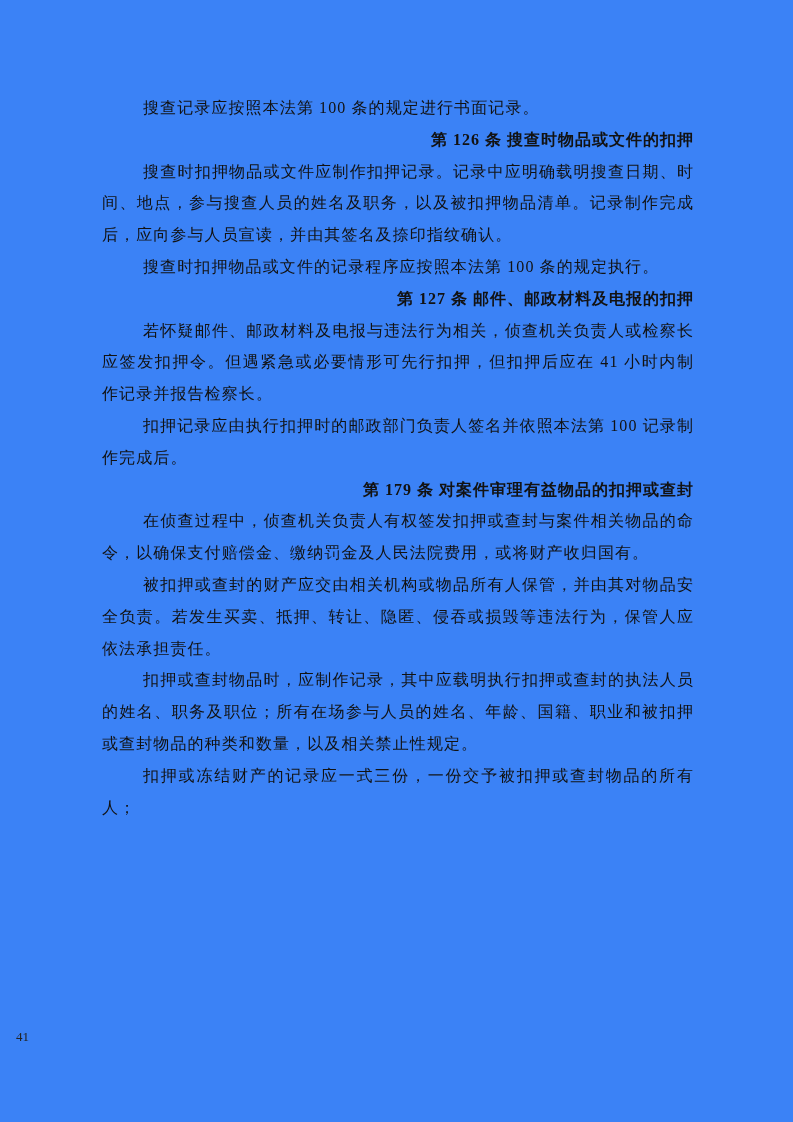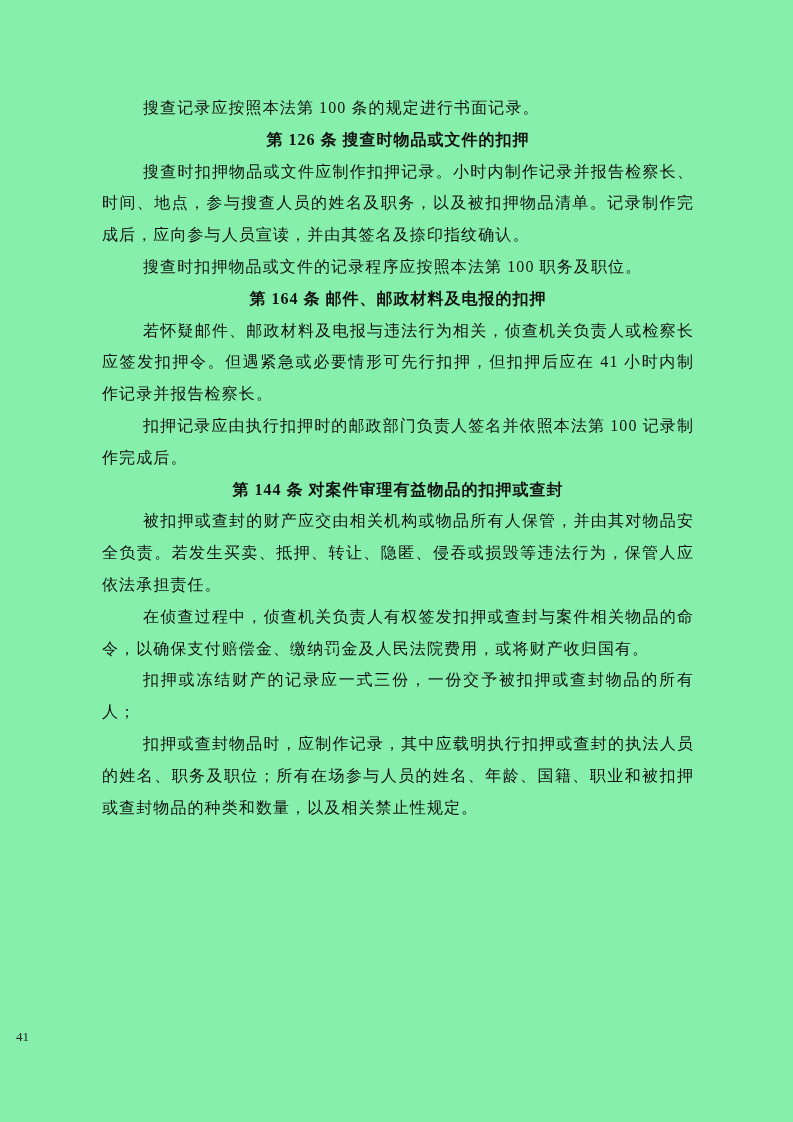--- a/index.html
+++ b/index.html
@@ -4,21 +4,21 @@
 <style>
   html, body {
     margin: 0;
     padding: 0;
     background: #ffffff;
   }
   .page {
     position: relative;
     width: 793px;
     height: 1122px;
-    background: #86efac;
+    background: #3b82f6;
     overflow: hidden;
     font-family: "Liberation Serif", "DejaVu Serif", serif;
     color: #121212;
   }
   .doc-body {
     position: absolute;
     left: 102px;
     top: 92px;
     width: 592px;
     font-size: 16px;
@@ -31,21 +31,21 @@
     text-align: justify;
     text-justify: inter-ideograph;
     text-align-last: left;
     word-break: break-all;
   }
   .doc-body h2.heading {
     margin: 0;
     font-size: 16px;
     line-height: 31.8px;
     font-weight: bold;
-    text-align: center;
+    text-align: right;
     text-indent: 0;
     letter-spacing: 1px;
   }
   .page-footer {
     position: absolute;
     left: 16px;
     top: 1028px;
     width: 100%;
     text-align: left;
     font-size: 13px;
@@ -53,25 +53,25 @@
     color: #222222;
   }
 </style>
 </head>
 <body>
 
 <div class="page">
   <div class="doc-body">
       <p class="para">搜查记录应按照本法第 100 条的规定进行书面记录。</p>
       <h2 class="heading">第 126 条 搜查时物品或文件的扣押</h2>
-      <p class="para">搜查时扣押物品或文件应制作扣押记录。小时内制作记录并报告检察长、时间、地点，参与搜查人员的姓名及职务，以及被扣押物品清单。记录制作完成后，应向参与人员宣读，并由其签名及捺印指纹确认。</p>
-      <p class="para">搜查时扣押物品或文件的记录程序应按照本法第 100 职务及职位。</p>
-      <h2 class="heading">第 164 条 邮件、邮政材料及电报的扣押</h2>
+      <p class="para">搜查时扣押物品或文件应制作扣押记录。记录中应明确载明搜查日期、时间、地点，参与搜查人员的姓名及职务，以及被扣押物品清单。记录制作完成后，应向参与人员宣读，并由其签名及捺印指纹确认。</p>
+      <p class="para">搜查时扣押物品或文件的记录程序应按照本法第 100 条的规定执行。</p>
+      <h2 class="heading">第 127 条 邮件、邮政材料及电报的扣押</h2>
       <p class="para">若怀疑邮件、邮政材料及电报与违法行为相关，侦查机关负责人或检察长应签发扣押令。但遇紧急或必要情形可先行扣押，但扣押后应在 41 小时内制作记录并报告检察长。</p>
       <p class="para">扣押记录应由执行扣押时的邮政部门负责人签名并依照本法第 100 记录制作完成后。</p>
-      <h2 class="heading">第 144 条 对案件审理有益物品的扣押或查封</h2>
+      <h2 class="heading">第 179 条 对案件审理有益物品的扣押或查封</h2>
+      <p class="para">在侦查过程中，侦查机关负责人有权签发扣押或查封与案件相关物品的命令，以确保支付赔偿金、缴纳罚金及人民法院费用，或将财产收归国有。</p>
       <p class="para">被扣押或查封的财产应交由相关机构或物品所有人保管，并由其对物品安全负责。若发生买卖、抵押、转让、隐匿、侵吞或损毁等违法行为，保管人应依法承担责任。</p>
-      <p class="para">在侦查过程中，侦查机关负责人有权签发扣押或查封与案件相关物品的命令，以确保支付赔偿金、缴纳罚金及人民法院费用，或将财产收归国有。</p>
+      <p class="para">扣押或查封物品时，应制作记录，其中应载明执行扣押或查封的执法人员的姓名、职务及职位；所有在场参与人员的姓名、年龄、国籍、职业和被扣押或查封物品的种类和数量，以及相关禁止性规定。</p>
       <p class="para">扣押或冻结财产的记录应一式三份，一份交予被扣押或查封物品的所有人；</p>
-      <p class="para">扣押或查封物品时，应制作记录，其中应载明执行扣押或查封的执法人员的姓名、职务及职位；所有在场参与人员的姓名、年龄、国籍、职业和被扣押或查封物品的种类和数量，以及相关禁止性规定。</p>
     </div>
   <div class="page-footer">41</div>
 </div>
 
 </body></html>

